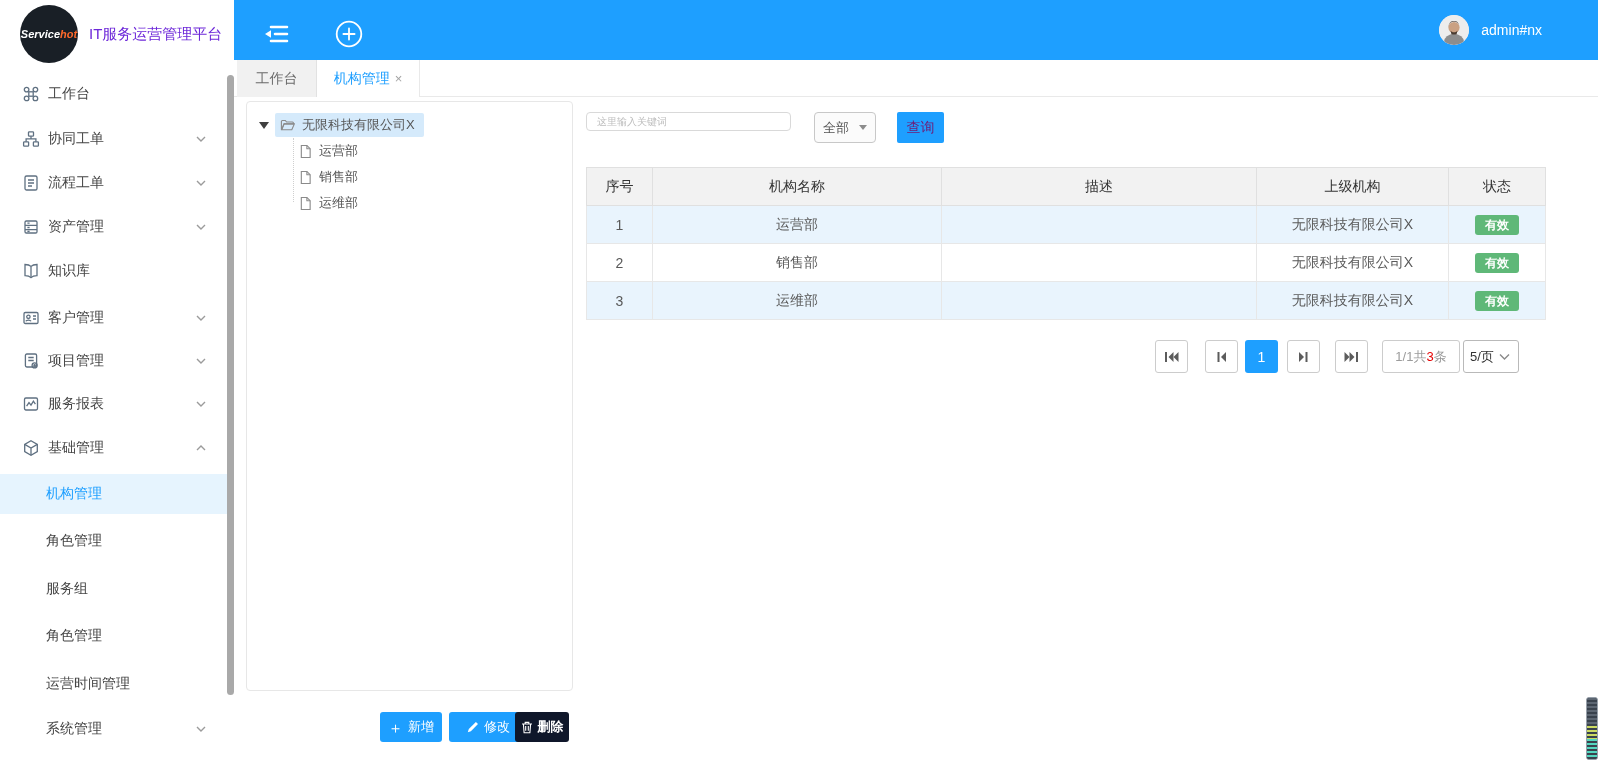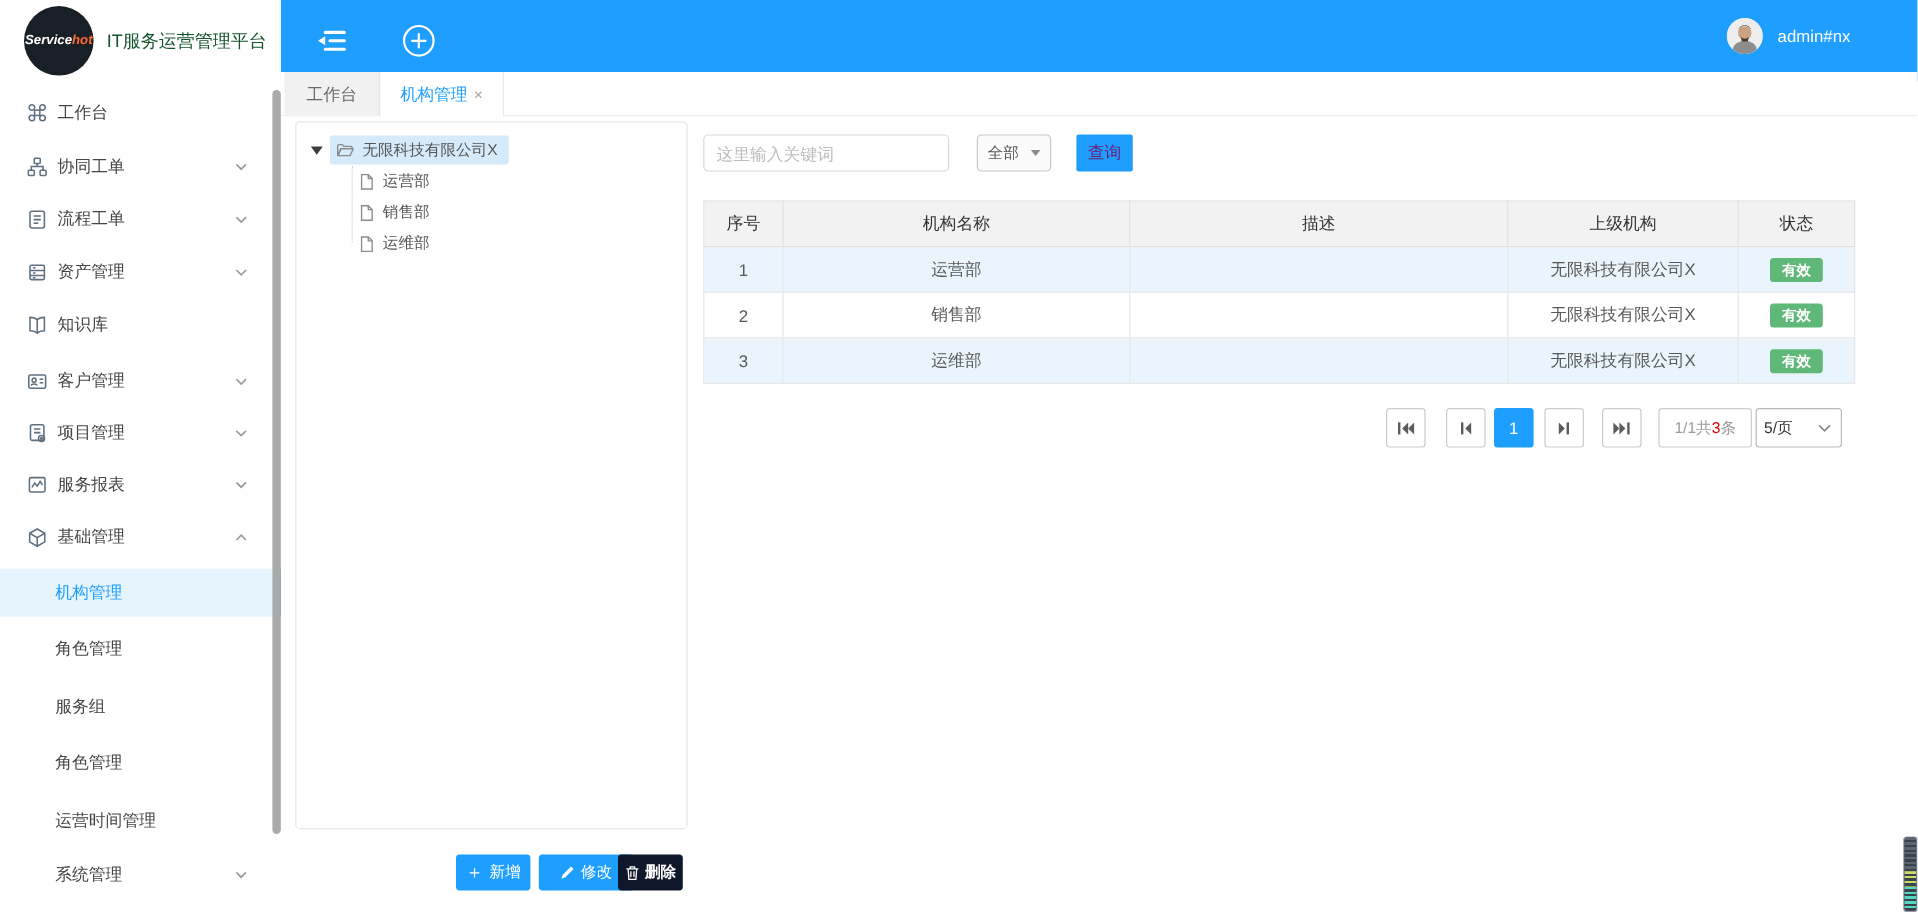--- a/index.html
+++ b/index.html
@@ -10,21 +10,21 @@
     color:#333; font-size:14px;
   }
   
   .sidebar { position:absolute; left:0; top:0; width:234px; height:762px; background:#fff; z-index:2; }
   .logo-area { position:absolute; left:0; top:0; width:234px; height:68px; display:flex; align-items:center; }
   .logo-circle { width:58px; height:58px; border-radius:50%; background:#191f26; margin-left:20px;
     display:flex; align-items:center; justify-content:center; flex:none; }
   .logo-word { font-size:11px; font-weight:bold; font-style:italic; letter-spacing:0; }
   .logo-word .w1 { color:#fff; }
   .logo-word .w2 { color:#ff6a2b; }
-  .app-title { margin-left:11px; font-size:15px; color:#14532d; white-space:nowrap; }
+  .app-title { margin-left:11px; font-size:15px; color:#6d28d9; white-space:nowrap; }
   .menu-item { position:absolute; left:0; width:226px; height:44px; cursor:pointer; }
   .menu-item .mi-icon { position:absolute; left:22px; top:50%; transform:translateY(-50%); width:18px; height:18px; color:#5f7081; }
   .menu-item .mi-label { position:absolute; left:48px; top:50%; transform:translateY(-50%); color:#454545; font-size:14px; }
   .menu-item .mi-chev { position:absolute; right:20px; top:50%; transform:translateY(-50%); width:10px; height:8px; color:#9b9b9b; }
   .sub-item { position:absolute; left:0; width:226px; height:40px; cursor:pointer; }
   .sub-item .mi-label { position:absolute; left:46px; top:50%; transform:translateY(-50%); color:#454545; font-size:14px; }
   .sub-item .mi-chev { position:absolute; right:20px; top:50%; transform:translateY(-50%); width:10px; height:8px; color:#9b9b9b; }
   .sub-item.active { background:#e6f4fe; width:234px; }
   .sub-item.active .mi-label { color:#1e9fff; }
   .sub-item.active::after { content:""; position:absolute; right:0; top:0; width:4px; height:100%; background:#1e9fff; }
@@ -53,22 +53,22 @@
   .tree-caret { width:0; height:0; border-left:5px solid transparent; border-right:5px solid transparent;
     border-top:7px solid #3f3f3f; margin-right:6px; }
   .tree-node-sel { display:flex; align-items:center; background:#d5eafb; border-radius:2px;
     padding:3px 9px 3px 5px; color:#565656; font-size:13px; }
   .tree-node-sel svg { margin-right:7px; color:#8a8a8a; }
   .tree-vline { position:absolute; left:46px; top:36px; height:64px; border-left:1px dotted #cfcfcf; }
   .tree-child { position:absolute; left:52px; height:24px; display:flex; align-items:center;
     color:#565656; font-size:13px; cursor:pointer; }
   .tree-child svg { margin-right:7px; color:#8a8a8a; }
   
-  .search-input { position:absolute; left:352px; top:15px; width:205px; height:31px;
-    border:1px solid #d9d9d9; border-radius:4px; padding:0 10px; font-size:14px; color:#333;
+  .search-input { position:absolute; left:352px; top:15px; width:205px; height:19px;
+    border:1px solid #d9d9d9; border-radius:4px; padding:0 10px; font-size:10px; color:#333;
     font-family:inherit; outline:none; background:#fff; }
   .search-input::placeholder { color:#bdbdbd; }
   .filter-select { position:absolute; left:580px; top:15px; width:62px; height:31px;
     border:1px solid #c8c8c8; border-radius:4px; background:#fbfbfb; cursor:pointer;
     display:flex; align-items:center; justify-content:space-between; padding:0 8px; font-size:13px; color:#565656; }
   .select-caret { width:0; height:0; border-left:4px solid transparent; border-right:4px solid transparent;
     border-top:5px solid #8c8c8c; }
   .query-btn { position:absolute; left:663px; top:15px; width:47px; height:31px;
     background:#1e9fff; color:#701a75; border:none; border-radius:2px; font-size:14px;
     font-family:inherit; cursor:pointer; }
@@ -81,21 +81,21 @@
     padding:4px 10px; font-size:12px; line-height:1;font-weight:bold; }
   
   .pg-btn { position:absolute; top:243px; width:33px; height:33px; border:1px solid #ccc; border-radius:3px;
     background:#fff; display:flex; align-items:center; justify-content:center; color:#5c5c5c; cursor:pointer; }
   .pg-btn svg { fill:currentColor; }
   .pg-current { position:absolute; top:243px; width:33px; height:33px; background:#1e9fff; border-radius:3px;
     color:#fff; display:flex; align-items:center; justify-content:center; font-size:14px; cursor:pointer; }
   .pg-info { position:absolute; top:243px; left:1148px; width:78px; height:33px; border:1px solid #ccc; border-radius:3px;
     display:flex; align-items:center; justify-content:center; font-size:13px; color:#9b9b9b; background:#fff; }
   .pg-info .num { color:#e60000; }
-  .pg-size { position:absolute; top:243px; left:1229px; width:72px; height:33px; border:1px solid #b9b9b9; border-radius:3px;
+  .pg-size { position:absolute; top:243px; left:1229px; width:56px; height:33px; border:1px solid #b9b9b9; border-radius:3px;
     background:#fff; display:flex; align-items:center; justify-content:space-between; padding:0 8px 0 6px;
     font-size:13px; color:#333; cursor:pointer; }
   .pg-size svg { color:#8a8a8a; }
   
   .action-btn { position:absolute; top:615px; height:30px; border:none; border-radius:3px; color:#fff;
     font-size:13px; font-family:inherit; display:flex; align-items:center; justify-content:center; gap:5px; cursor:pointer; }
   .btn-add { left:146px; width:62px; background:#1e9fff; }
   .btn-edit { left:215px; width:79px; background:#1e9fff; }
   .btn-del { left:281px; width:54px; background:#0f172a;font-weight:bold; }
   .plus-glyph { font-size:15px; line-height:1; }

